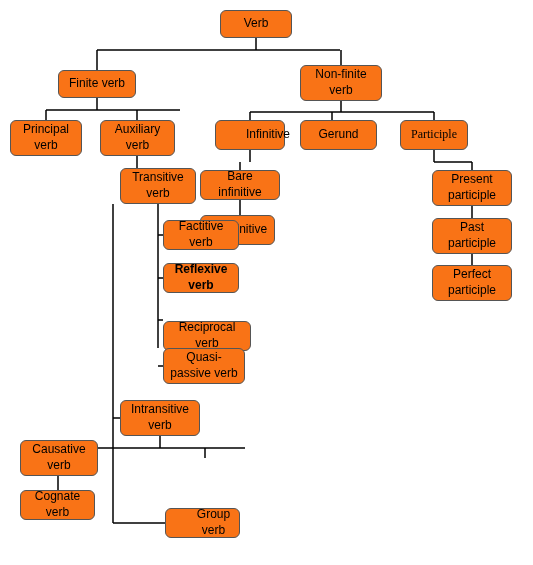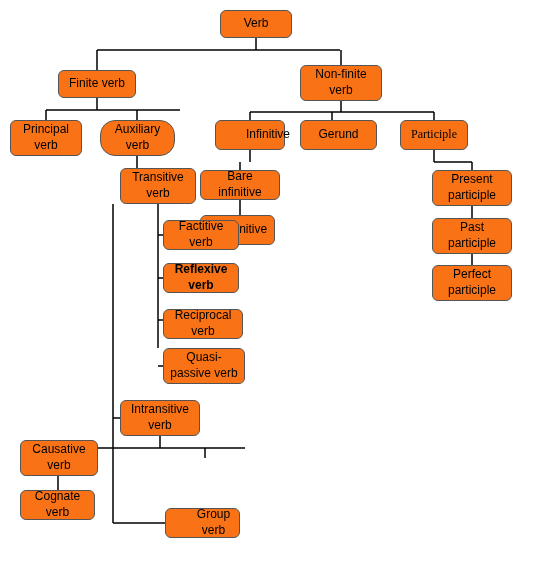--- a/index.html
+++ b/index.html
@@ -96,31 +96,31 @@
     <line x1="58" y1="476" x2="58" y2="490"></line>
 
     <line x1="113" y1="490" x2="113" y2="523"></line>
     <line x1="113" y1="523" x2="165" y2="523"></line>
   </svg>
 
   <div class="node" style="left:220px;top:10px;width:72px;height:28px;">Verb</div>
   <div class="node" style="left:58px;top:70px;width:78px;height:28px;">Finite verb</div>
   <div class="node" style="left:300px;top:65px;width:82px;height:36px;">Non-finite verb</div>
   <div class="node" style="left:10px;top:120px;width:72px;height:36px;">Principal verb</div>
-  <div class="node" style="left:100px;top:120px;width:75px;height:36px;border-radius:15px;">Auxiliary verb</div>
+  <div class="node" style="left:100px;top:120px;width:75px;height:36px;">Auxiliary verb</div>
   <div class="node" style="left:215px;top:120px;width:70px;height:30px;padding-left:40px;">Infinitive</div>
   <div class="node" style="left:300px;top:120px;width:77px;height:30px;">Gerund</div>
   <div class="node" style="left:400px;top:120px;width:68px;height:30px;font-family:Liberation Serif, serif;">Participle</div>
   <div class="node" style="left:120px;top:168px;width:76px;height:36px;">Transitive verb</div>
   <div class="node" style="left:200px;top:170px;width:80px;height:30px;">Bare infinitive</div>
   <div class="node" style="left:200px;top:215px;width:75px;height:30px;">To infinitive</div>
   <div class="node" style="left:432px;top:170px;width:80px;height:36px;">Present participle</div>
   <div class="node" style="left:432px;top:218px;width:80px;height:36px;">Past participle</div>
   <div class="node" style="left:432px;top:265px;width:80px;height:36px;">Perfect participle</div>
   <div class="node" style="left:163px;top:220px;width:76px;height:30px;">Factitive verb</div>
   <div class="node bold-text" style="left:163px;top:263px;width:76px;height:30px;">Reflexive verb</div>
-  <div class="node" style="left:163px;top:309px;width:80px;height:30px;">Reciprocal verb</div>
+  <div class="node" style="left:163px;top:321px;width:88px;height:30px;">Reciprocal verb</div>
   <div class="node" style="left:163px;top:348px;width:82px;height:36px;">Quasi-passive verb</div>
   <div class="node" style="left:120px;top:400px;width:80px;height:36px;">Intransitive verb</div>
   <div class="node" style="left:20px;top:440px;width:78px;height:36px;">Causative verb</div>
   <div class="node" style="left:20px;top:490px;width:75px;height:30px;">Cognate verb</div>
   <div class="node" style="left:165px;top:508px;width:75px;height:30px;padding-left:26px;">Group verb</div>
 </div>
 
 </body></html>

